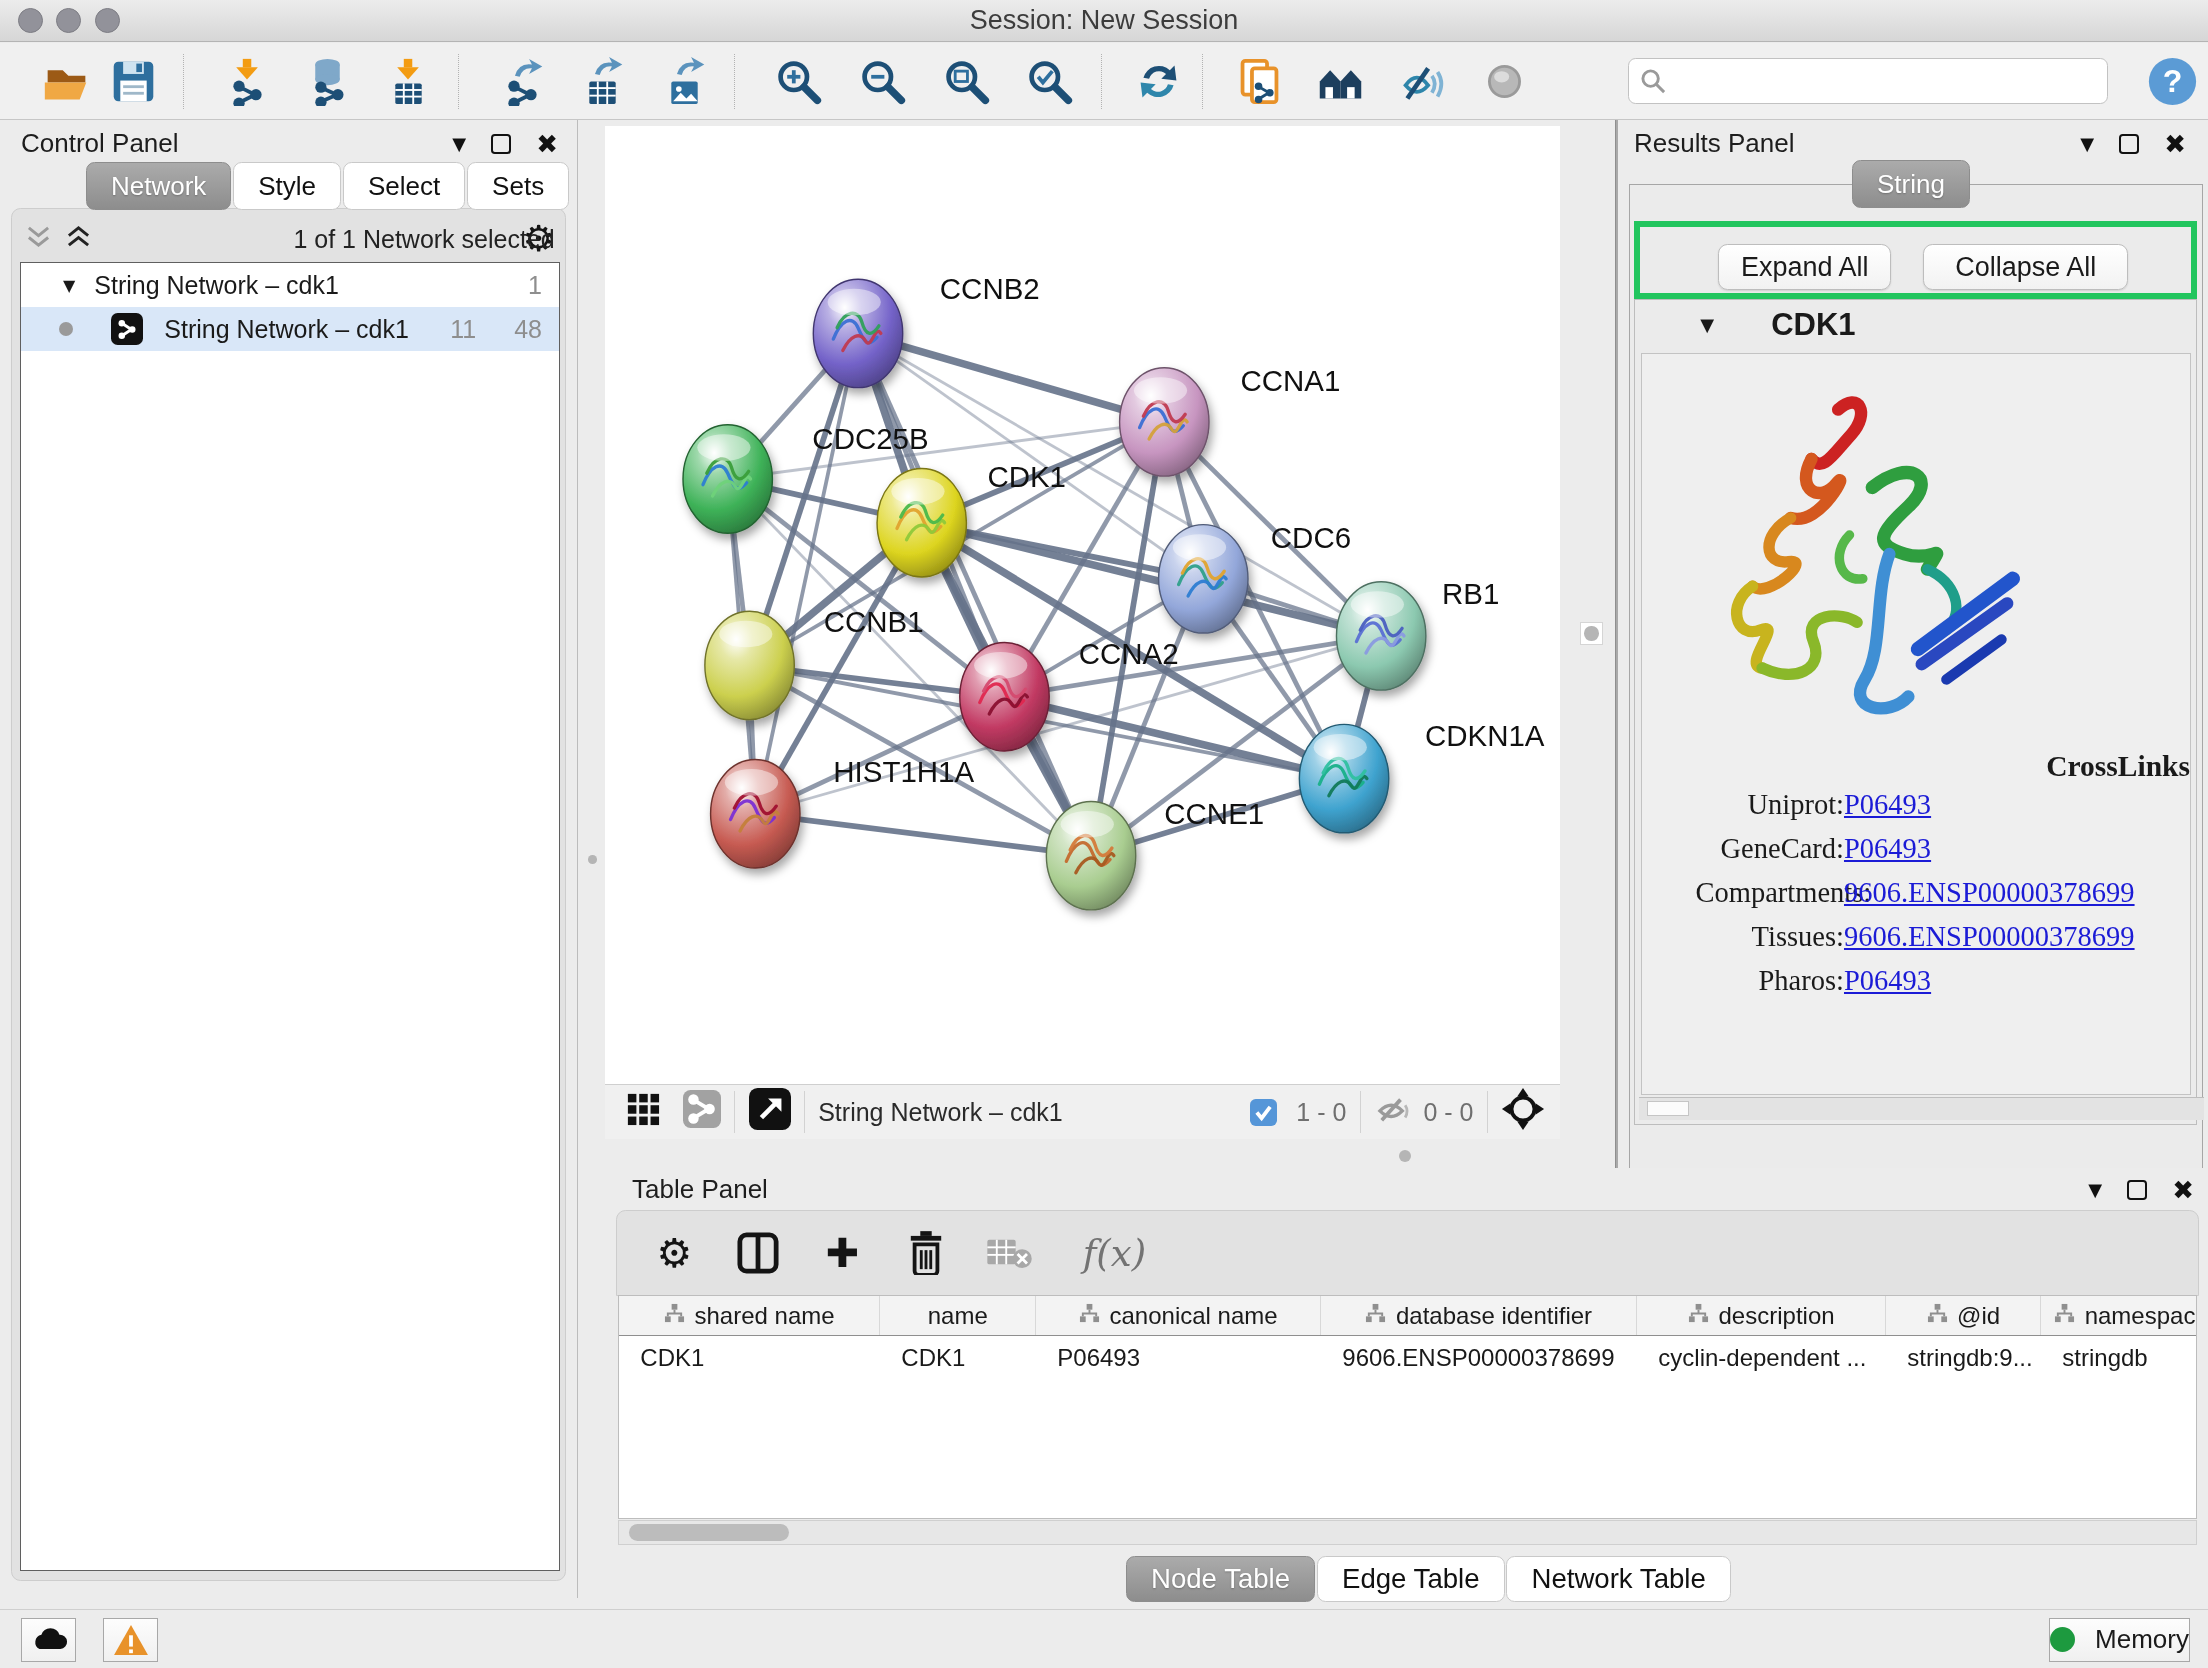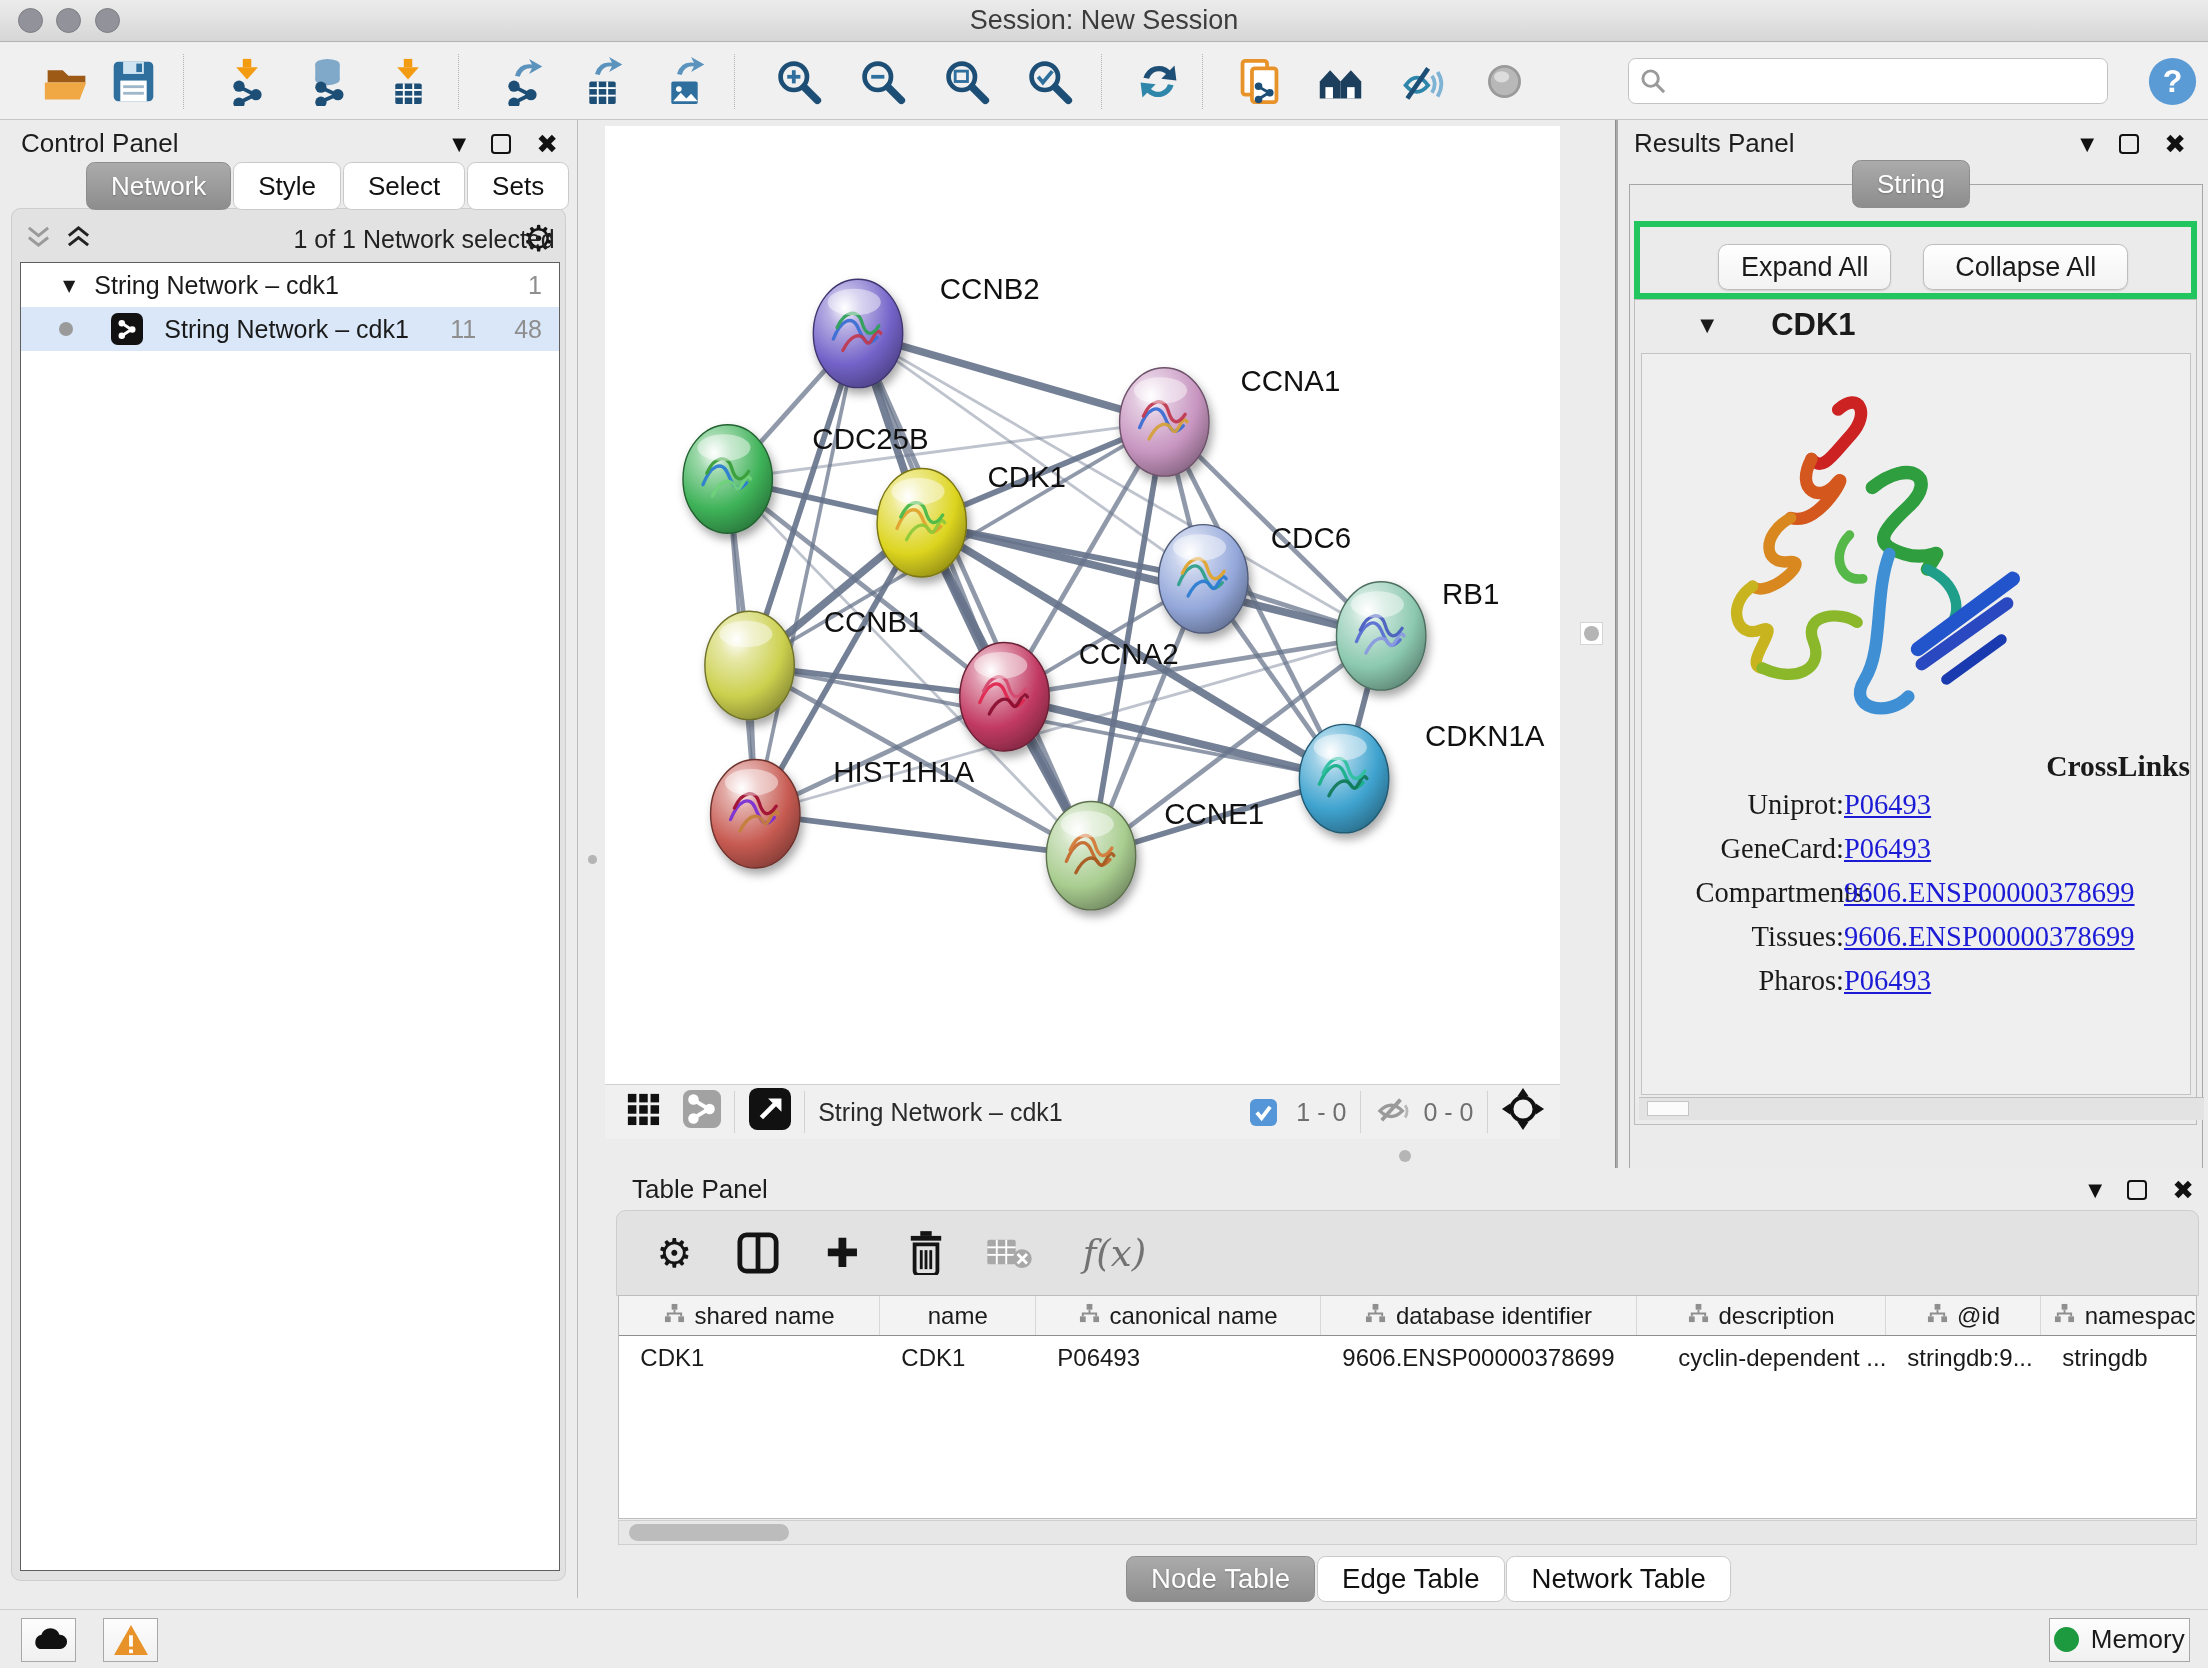--- a/index.html
+++ b/index.html
@@ -107,21 +107,21 @@
   .td { font-size:24px; padding-left:21px; flex:none; overflow:hidden; white-space:nowrap; }
   #hscroll { position:absolute; left:13.3px; top:352px; width:1579px; height:25px; background:#e7e7e7; border:1px solid #cfcfcf; }
   #hthumb { position:absolute; left:9.5px; top:2.9px; width:160px; height:17px; border-radius:8.6px; background:#bcbcbc; }
   #table-tabs { position:absolute; left:521px; top:388px; display:flex; }
   #table-tabs .tab { height:46px; font-size:27.6px; }
 
   
   #bottombar { left:0; top:1609px; width:2208px; height:59px; background:#ececec; border-top:1px solid #cfcfcf; }
   .bb-btn { position:absolute; top:7.6px; height:44px; background:linear-gradient(#fdfdfd,#f0f0f0);
     border:1.9px solid #a8a8a8; display:flex; align-items:center; justify-content:center; }
-  #memory-btn { left:2049px; width:141px; gap:11.4px; font-size:26px; }
+  #memory-btn { left:2049px; width:141px; gap:11.4px; font-size:26px;justify-content:space-between; }
   #memory-dot { width:25px; height:25px; border-radius:50%; background:#1d9a3f; }
 
   svg text { font-family:"Liberation Sans",sans-serif; }
 </style>
 </head>
 <body>
 
 <div id="titlebar" class="abs">
   <span class="traffic"></span>
   <span class="traffic"></span>
@@ -842,21 +842,21 @@
               </g>
             </svg></span>
           <span>namespac</span>
         </div>
       </div>
     <div id="trow">
         <div class="td" style="width: 261px;">CDK1</div>
         <div class="td" style="width: 156px;">CDK1</div>
         <div class="td" style="width: 285px;">P06493</div>
         <div class="td" style="width: 316px;">9606.ENSP00000378699</div>
-        <div class="td" style="width: 249px; text-align: right;">cyclin-dependent ...</div>
+        <div class="td" style="width: 249px;">cyclin-dependent ...</div>
         <div class="td" style="width: 155px;">stringdb:9...</div>
         <div class="td" style="width: 168px;">stringdb</div>
       </div>
   </div>
   <div id="hscroll">
       <span id="hthumb"></span>
     </div>
   <div id="table-tabs">
       <div class="tab selected">Node Table</div>
       <div class="tab">Edge Table</div>

